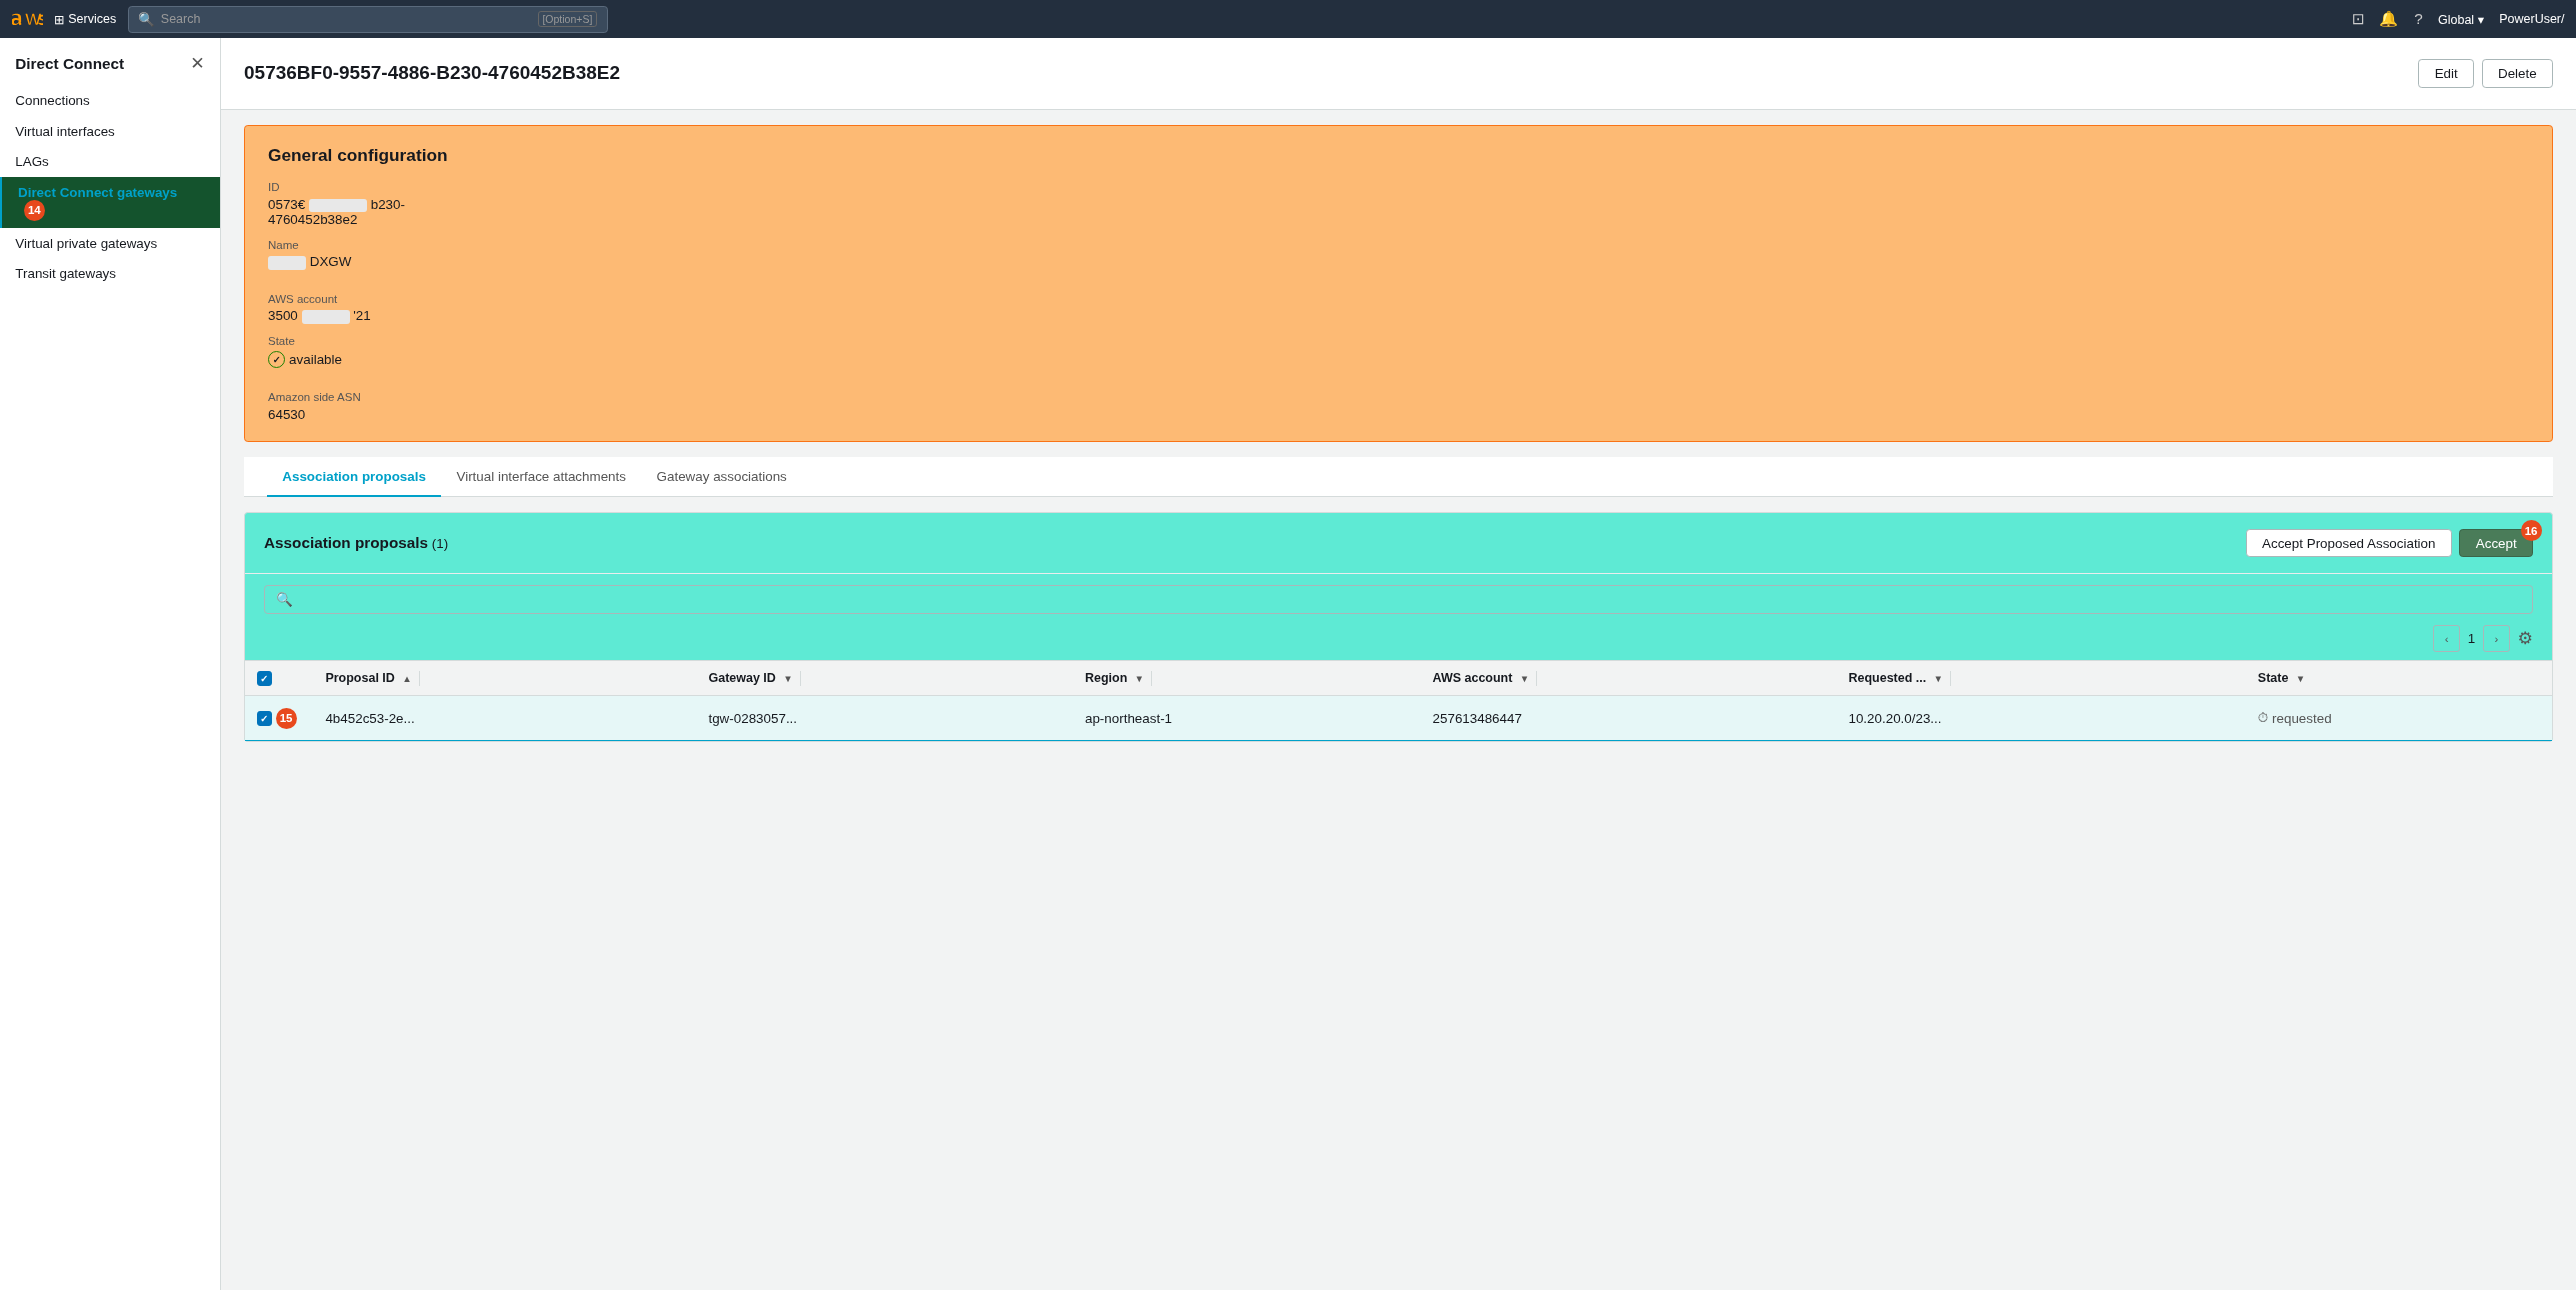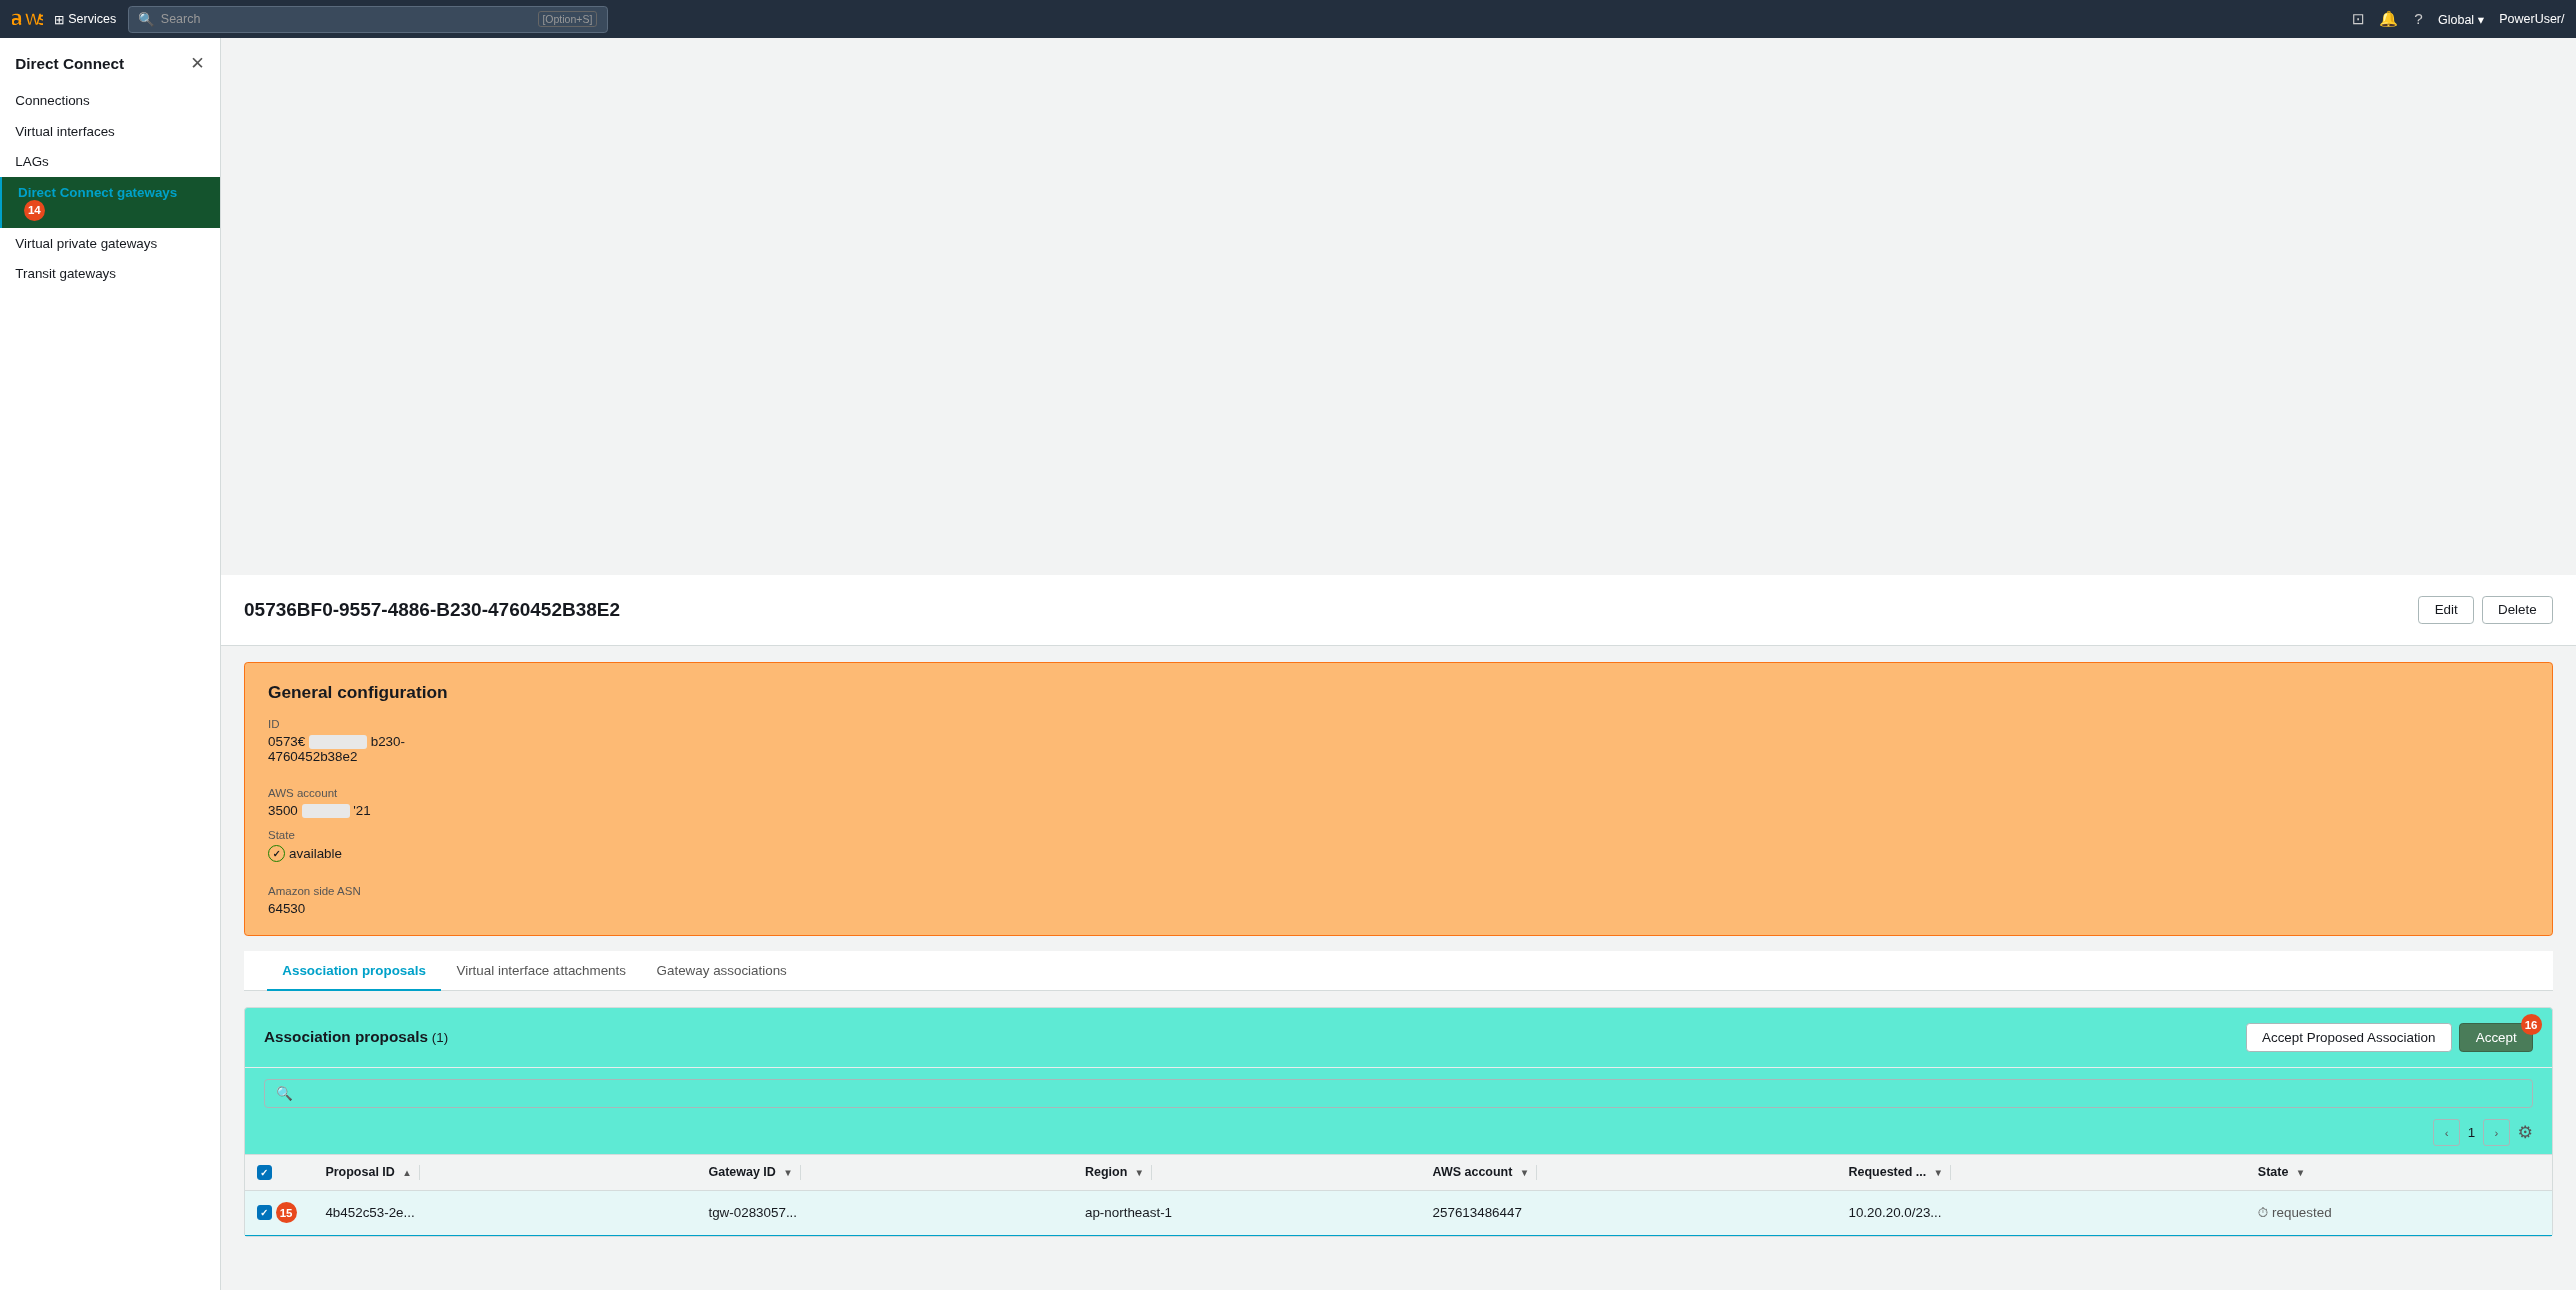--- a/index.html
+++ b/index.html
@@ -49,22 +49,22 @@
     .nav-search input::placeholder { color: #999; }
     .nav-shortcut { color: #999; font-size: 10.5px; border: 1px solid #666; border-radius: 2.9px; padding: 1px 3.8px; }
     .nav-icons { display: flex; align-items: center; gap: 15.3px; margin-left: auto; }
     .nav-icon { color: #ccc; cursor: pointer; font-size: 15.3px; }
     .nav-region { color: #fff; font-size: 12.5px; cursor: pointer; }
     .nav-user { color: #fff; font-size: 12.5px; cursor: pointer; }
 
     
     .layout {
       display: flex;
+      margin-top: 38px;
       min-height: calc(100vh - 38px);
-      align-items: flex-end;
     }
 
     
     .sidebar {
       width: 221px;
       background: #fff;
       border-right: 1px solid #d5dbdb;
       padding: 15.3px 0;
       flex-shrink: 0;
       position: fixed;
@@ -417,20 +417,27 @@
         <div class="config-grid">
 
           <div class="config-item">
             <label>ID</label>
             <div class="value">
               <span>0573€</span>
               <span class="value-redacted"></span>
               <span>b230-</span><br>
               <span>4760452b38e2</span>
             </div>
+            <div style="margin-top:11.5px">
+              <label>Name</label>
+              <div class="value">
+                <span class="value-redacted" style="width:38px"></span>
+                <span>DXGW</span>
+              </div>
+            </div>
           </div>
 
           <div class="config-item">
             <label>AWS account</label>
             <div class="value">
               <span>3500</span>
               <span class="value-redacted" style="width:48px"></span>
               <span>'21</span>
             </div>
             <div style="margin-top:11.5px">

